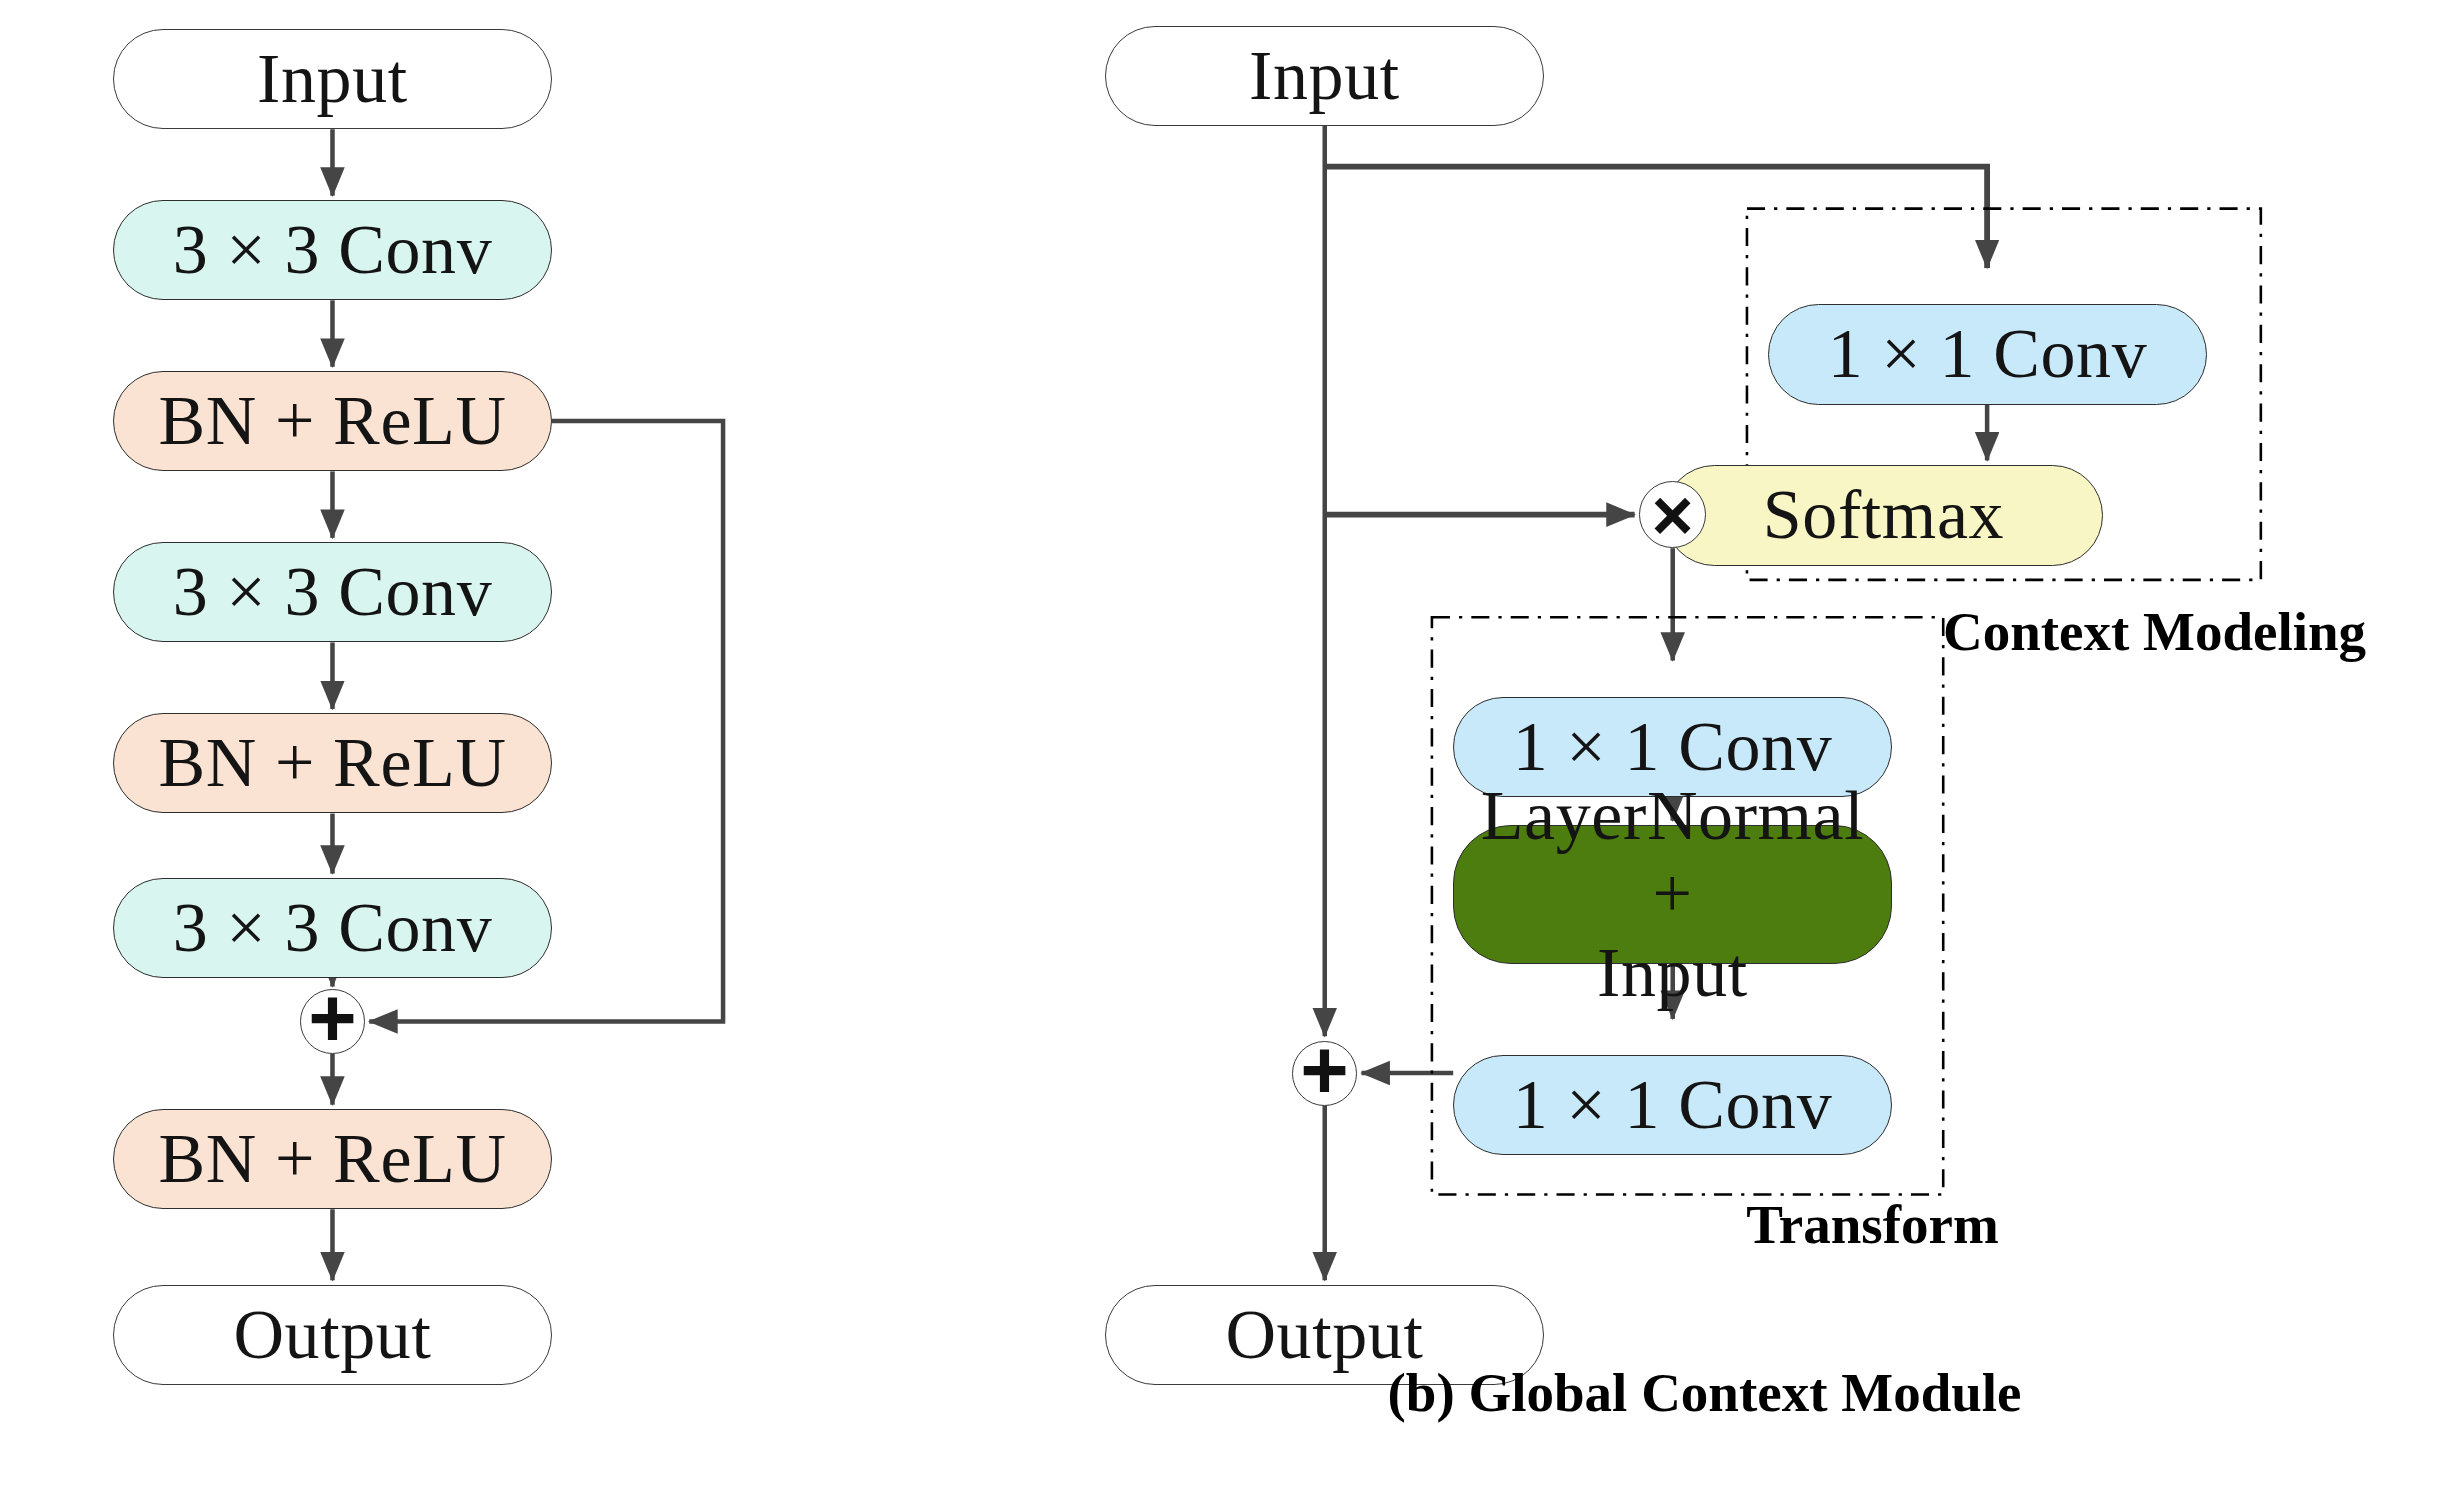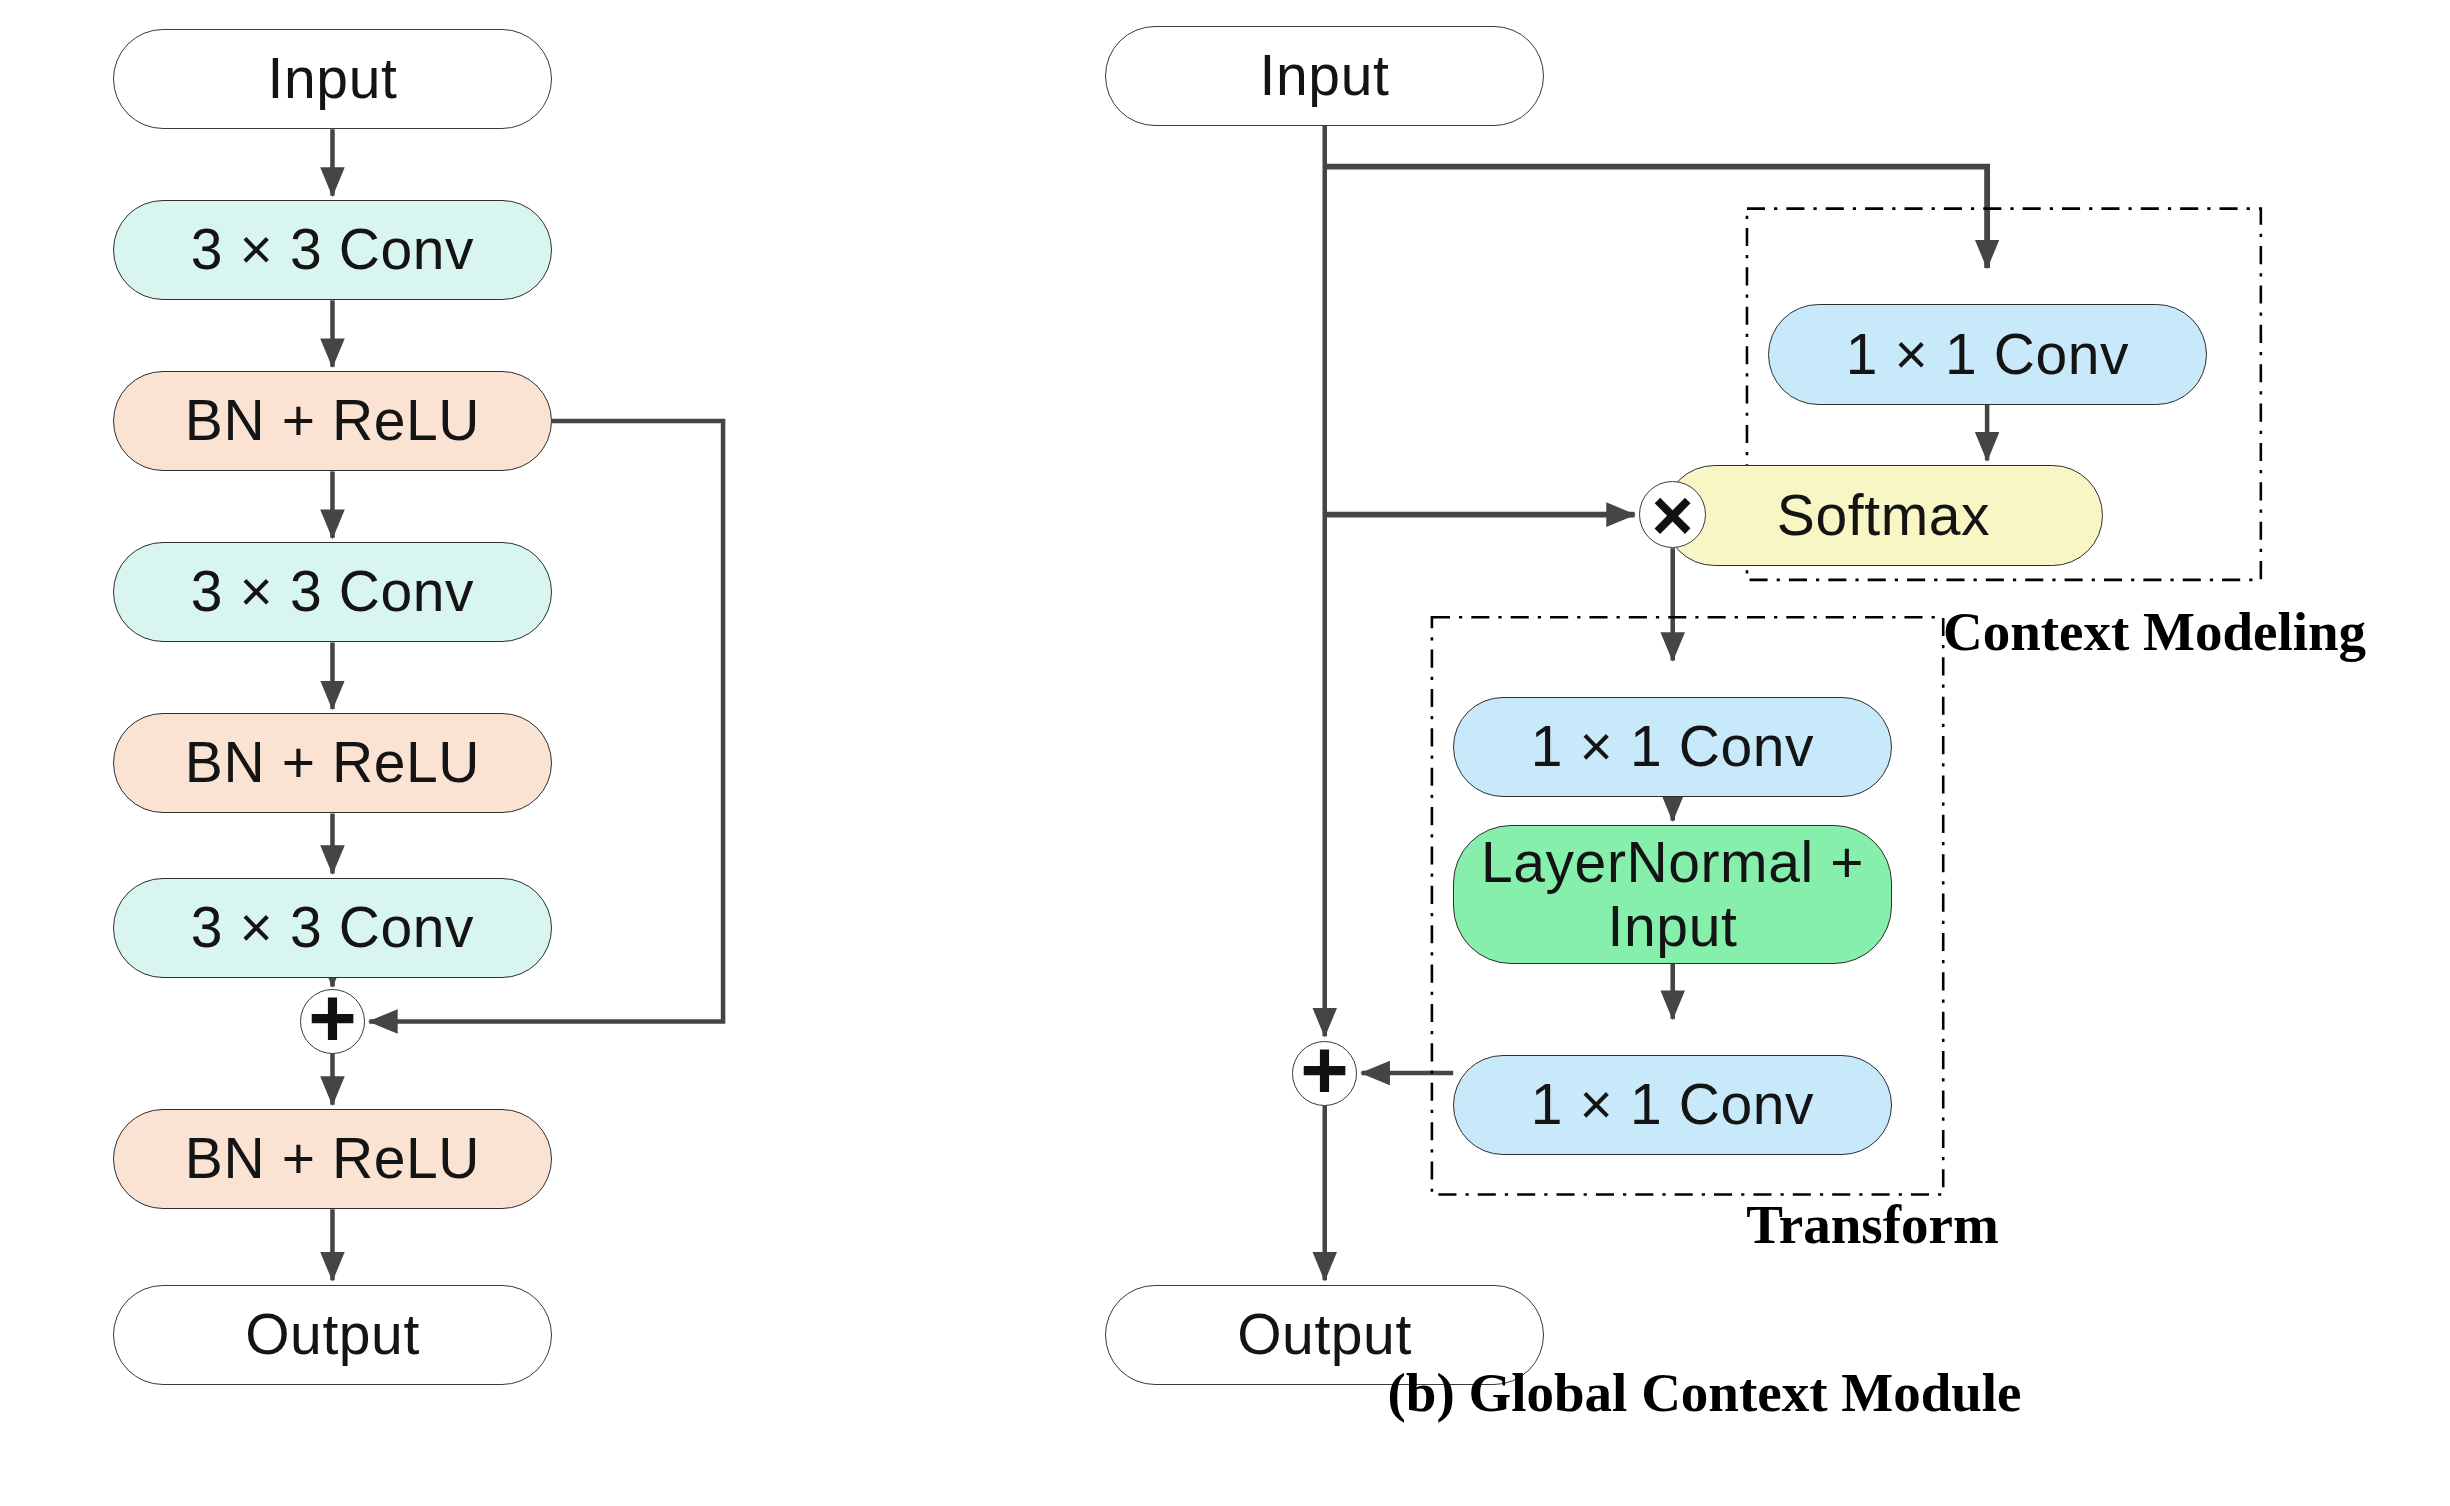--- a/index.html
+++ b/index.html
@@ -4,28 +4,28 @@
 <title>Figure</title>
 <style>
   html,body{margin:0;padding:0;background:#ffffff;}
   body{width:2450px;height:1507px;position:relative;overflow:hidden;
        font-family:"Liberation Sans", sans-serif;}
   .stage{position:absolute;left:0;top:0;width:2450px;height:1507px;}
   svg.wires{position:absolute;left:0;top:0;width:2450px;height:1507px;}
 
   .pill{position:absolute;box-sizing:border-box;border:1.9px solid #2e2e2e;
         border-radius:58px;display:flex;align-items:center;justify-content:center;
-        flex-direction:column;font-size:57px;color:#141414;line-height:1.12;
-        text-align:center;letter-spacing:0.6px;}
+        flex-direction:column;font-size:70px;color:#141414;line-height:1.12;
+        text-align:center;letter-spacing:0.6px;font-family:Liberation Serif, serif;}
   .pill.white {background:#ffffff;border-color:#3a3a3a;}
   .pill.mint  {background:#d8f5ef;text-align:right;}
   .pill.peach {background:#fbe3d3;}
   .pill.blue  {background:#c8e9fa;margin-top:32px;}
   .pill.yellow{background:#f8f6c5;}
-  .pill.purple{background:#86efac;text-align:right;}
+  .pill.purple{background:#4d7c0f;}
 
   .opcircle{position:absolute;box-sizing:border-box;background:#ffffff;
             border:1.9px solid #3a3a3a;border-radius:50%;display:flex;
             align-items:center;justify-content:center;color:#111;
             font-weight:700;line-height:1;}
   .op-mul{font-size:72px;}
   .op-add{font-size:83px;padding-bottom:6.5px;}
 
   .serif-label{position:absolute;font-family:"Liberation Serif", serif;
                font-weight:700;color:#000;font-size:55px;text-align:center;

